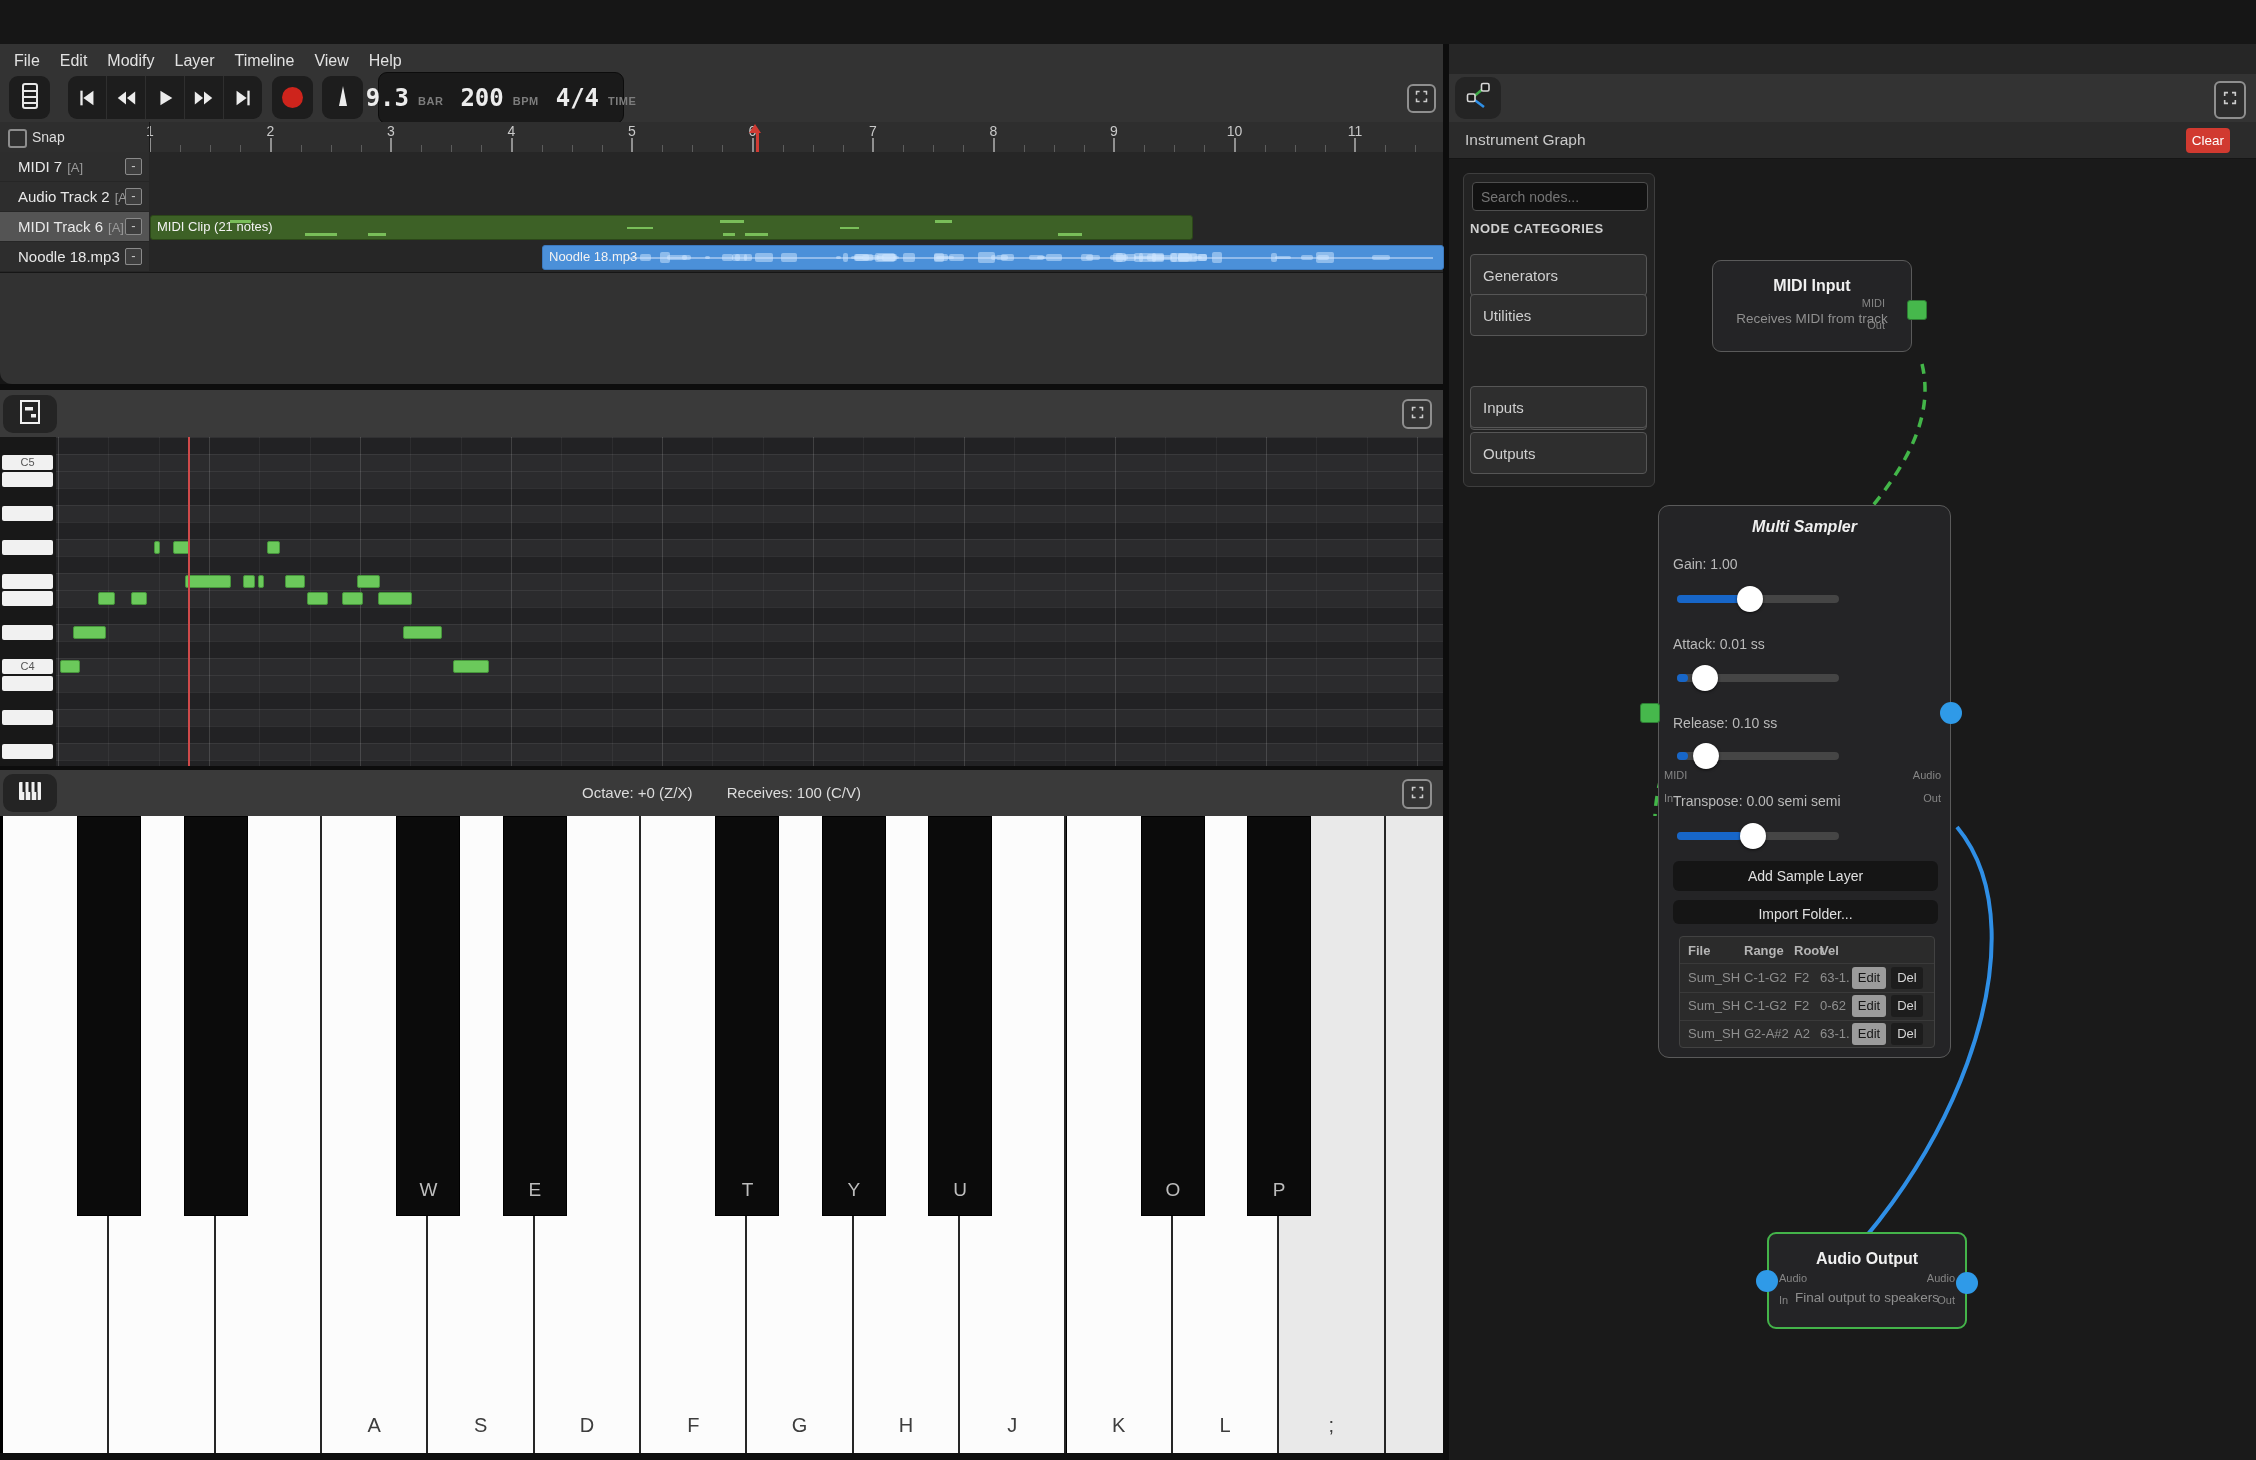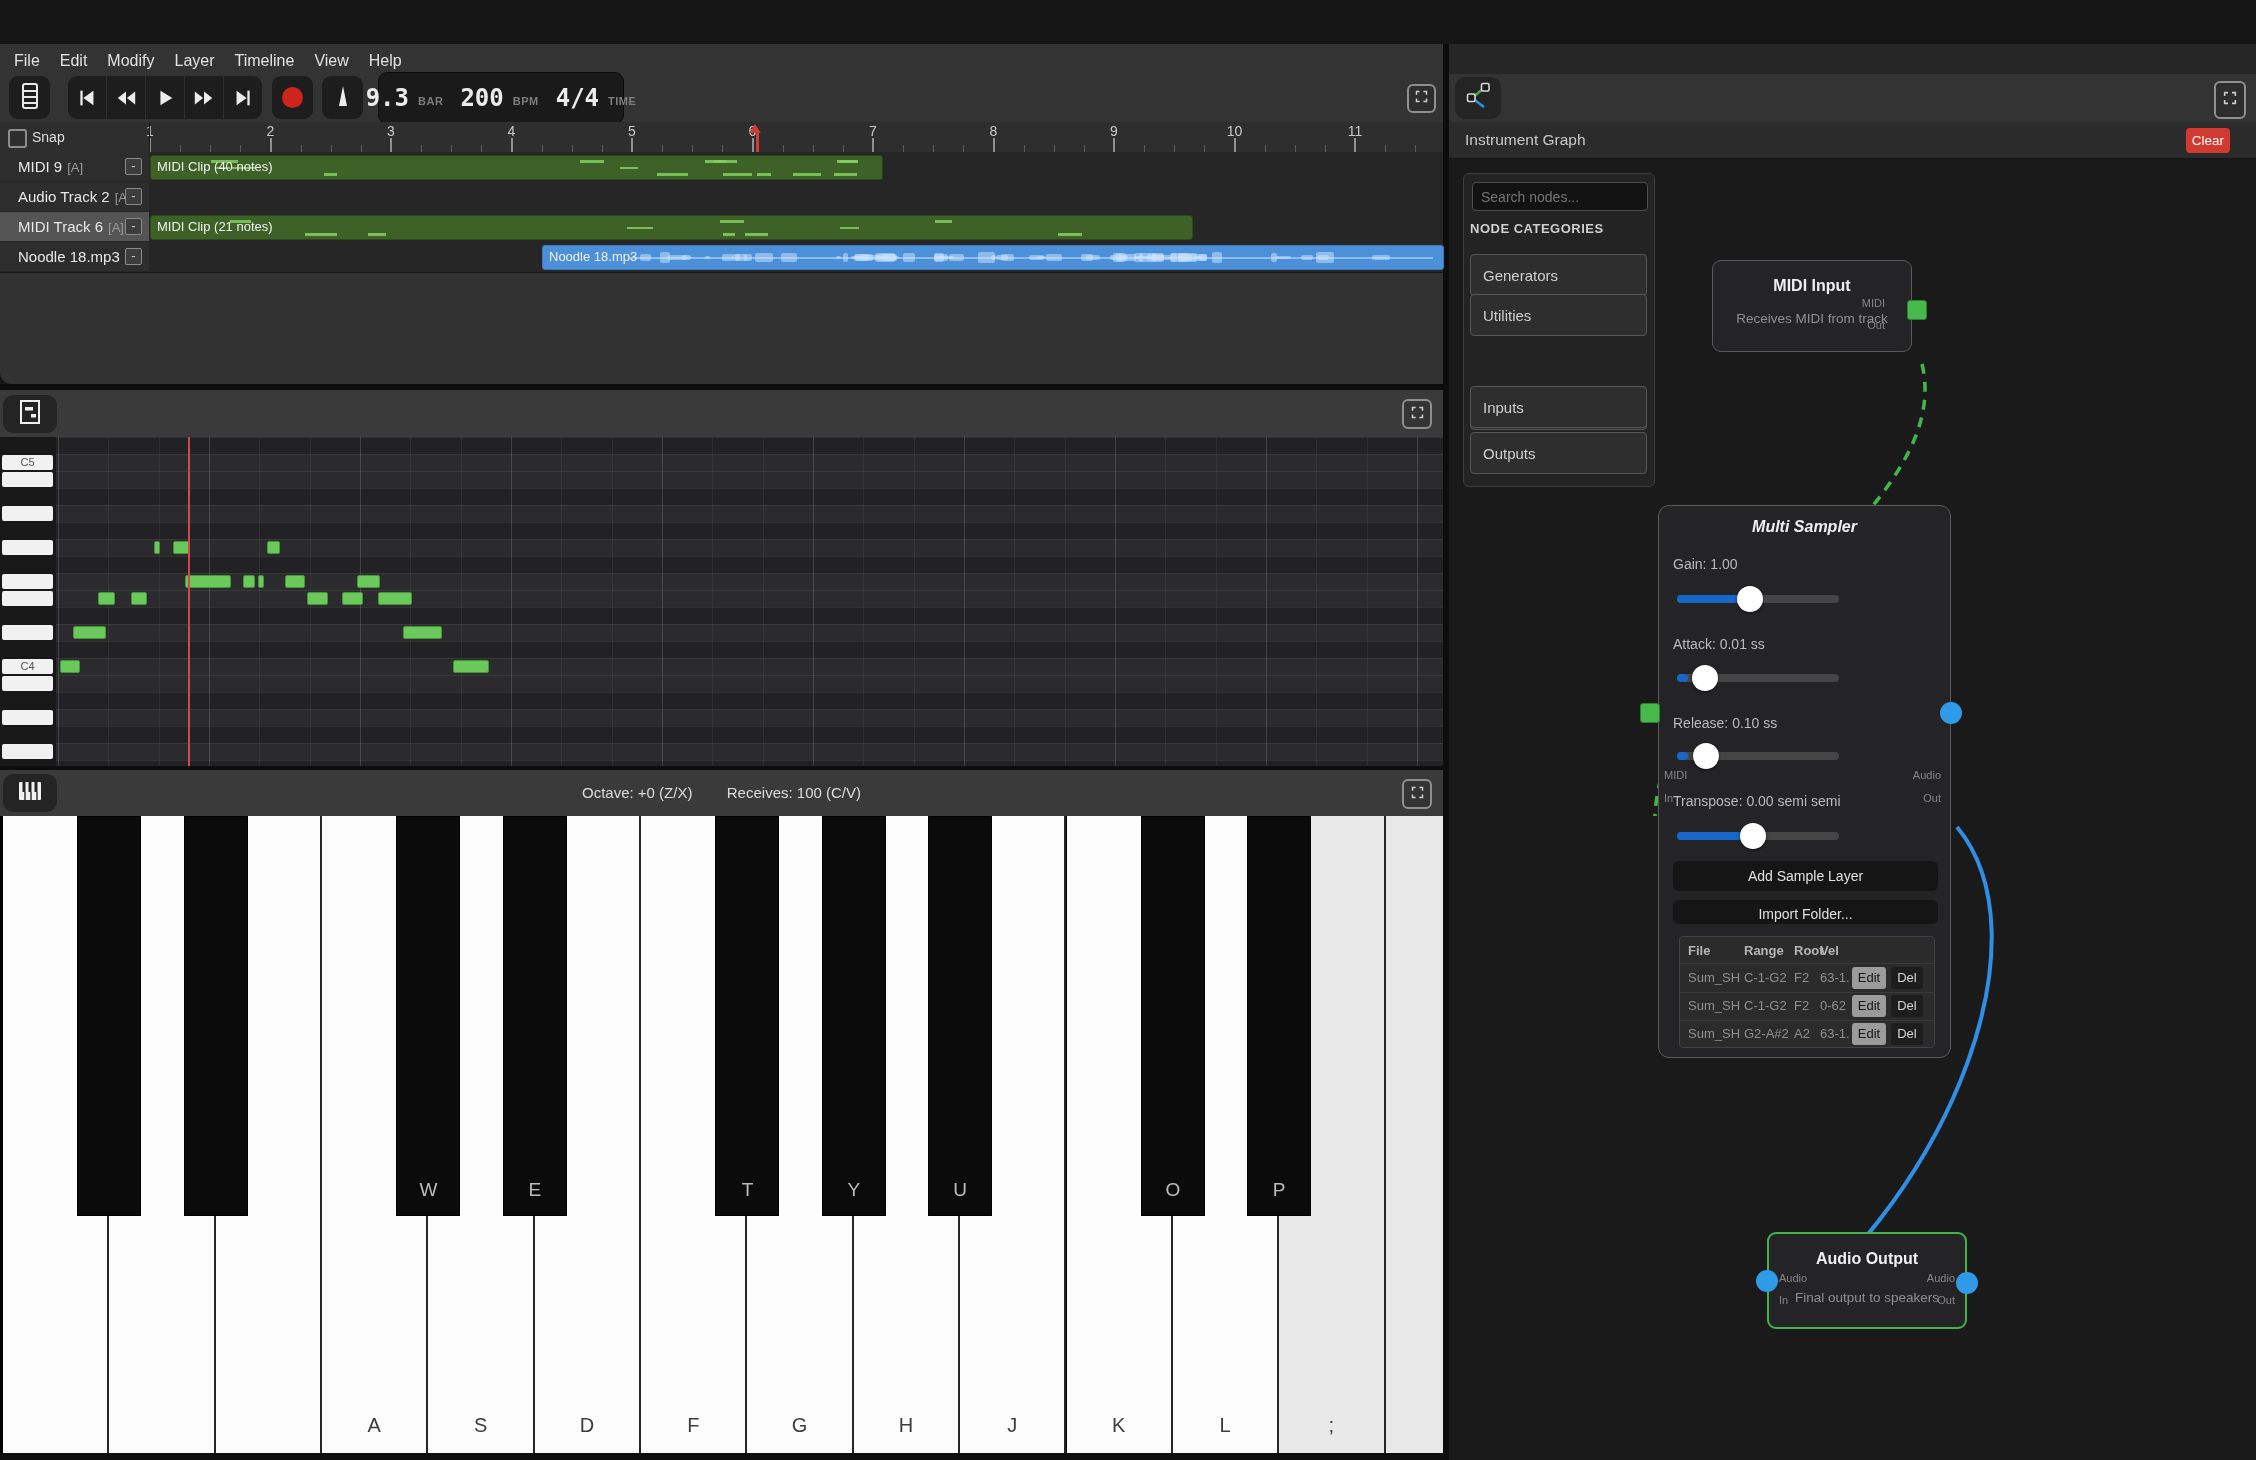--- a/index.html
+++ b/index.html
@@ -590,54 +590,36 @@
       <div class="abs" style="left:1174.25px;top:0;width:1px;height:120px;background:rgba(255,255,255,0.022);"></div>
       <div class="abs" style="left:1204.375px;top:0;width:1px;height:120px;background:rgba(255,255,255,0.022);"></div>
       <div class="abs" style="left:1234.5px;top:0;width:1px;height:120px;background:rgba(255,255,255,0.05);"></div>
       <div class="abs" style="left:1264.625px;top:0;width:1px;height:120px;background:rgba(255,255,255,0.022);"></div>
       <div class="abs" style="left:1294.75px;top:0;width:1px;height:120px;background:rgba(255,255,255,0.022);"></div>
       <div class="abs" style="left:1324.875px;top:0;width:1px;height:120px;background:rgba(255,255,255,0.022);"></div>
       <div class="abs" style="left:1355px;top:0;width:1px;height:120px;background:rgba(255,255,255,0.05);"></div>
       <div class="abs" style="left:1385.125px;top:0;width:1px;height:120px;background:rgba(255,255,255,0.022);"></div>
       <div class="abs" style="left:1415.25px;top:0;width:1px;height:120px;background:rgba(255,255,255,0.022);"></div>
       <div class="abs trackrow" style="top:0px;">
-        <div class="abs trackhead"><span class="tname">MIDI 9</span><span class="ttag">[A]</span></div>
+        <div class="abs trackhead"><span class="tname">MIDI 7</span><span class="ttag">[A]</span></div>
         <div class="abs minusbox">-</div>
       </div>
       <div class="abs trackrow" style="top:30px;">
         <div class="abs trackhead"><span class="tname">Audio Track 2</span><span class="ttag">[A]</span></div>
         <div class="abs minusbox">-</div>
       </div>
       <div class="abs trackrow" style="top:60px;">
         <div class="abs trackhead sel"><span class="tname">MIDI Track 6</span><span class="ttag">[A]</span></div>
         <div class="abs minusbox">-</div>
       </div>
       <div class="abs trackrow" style="top:90px;">
         <div class="abs trackhead"><span class="tname">Noodle 18.mp3</span><span class="ttag">[A]</span></div>
         <div class="abs minusbox">-</div>
       </div>
       <div class="abs" style="left:351px;top:63px;width:2px;height:24px;background:#474747;"></div>
-      <div class="abs clip midi" style="left:150px;top:3px;width:731px;">
-        <div style="position:absolute;left:428.6834920924157px;top:4px;width:23.930423974990845px;height:2.5px;background:#84cf63;opacity:.85;"></div>
-        <div style="position:absolute;left:682.5968261957169px;top:17px;width:23.642464637756348px;height:2.5px;background:#84cf63;opacity:.85;"></div>
-        <div style="position:absolute;left:606.3007016181946px;top:17px;width:13.640313148498535px;height:2.5px;background:#84cf63;opacity:.85;"></div>
-        <div style="position:absolute;left:689.2899101674557px;top:4px;width:16.253802001476288px;height:2.5px;background:#84cf63;opacity:.85;"></div>
-        <div style="position:absolute;left:686.2868393063545px;top:4px;width:20.449418246746063px;height:2.5px;background:#84cf63;opacity:.85;"></div>
-        <div style="position:absolute;left:59.69504773616791px;top:4px;width:26.821053594350815px;height:2.5px;background:#84cf63;opacity:.85;"></div>
-        <div style="position:absolute;left:641.5327855348587px;top:17px;width:28.306921243667603px;height:2.5px;background:#84cf63;opacity:.85;"></div>
-        <div style="position:absolute;left:81.47713339328766px;top:10.5px;width:22.911088466644287px;height:2.5px;background:#84cf63;opacity:.85;"></div>
-        <div style="position:absolute;left:172.73803305625916px;top:17px;width:13.516088247299194px;height:2.5px;background:#84cf63;opacity:.85;"></div>
-        <div style="position:absolute;left:562.5789334475994px;top:4px;width:12.598520934581757px;height:2.5px;background:#84cf63;opacity:.85;"></div>
-        <div style="position:absolute;left:506.4338820166886px;top:17px;width:30.990682125091553px;height:2.5px;background:#84cf63;opacity:.85;"></div>
-        <div style="position:absolute;left:572.2709558010101px;top:17px;width:28.335158824920654px;height:2.5px;background:#84cf63;opacity:.85;"></div>
-        <div style="position:absolute;left:63.56483340263367px;top:10.5px;width:15.306026220321655px;height:2.5px;background:#84cf63;opacity:.85;"></div>
-        <div style="position:absolute;left:468.91436645388603px;top:10.5px;width:18.587059020996094px;height:2.5px;background:#84cf63;opacity:.85;"></div>
-        <div style="position:absolute;left:554.411039352417px;top:4px;width:31.237873077392578px;height:2.5px;background:#84cf63;opacity:.85;"></div>
-        <div class="cliplabel">MIDI Clip (40 notes)</div>
-      </div>
       <div class="abs clip midi" style="left:150px;top:63px;width:1041px;">
         <div style="position:absolute;left:906.8905246341601px;top:17px;width:23.957533836364746px;height:2.5px;background:#84cf63;opacity:.85;"></div>
         <div style="position:absolute;left:783.9869179725647px;top:4px;width:17.193229377269745px;height:2.5px;background:#84cf63;opacity:.85;"></div>
         <div style="position:absolute;left:153.5354442000389px;top:17px;width:32.788039445877075px;height:2.5px;background:#84cf63;opacity:.85;"></div>
         <div style="position:absolute;left:572.3429254293442px;top:17px;width:12.04184365272522px;height:2.5px;background:#84cf63;opacity:.85;"></div>
         <div style="position:absolute;left:594.2738834586926px;top:17px;width:22.902137517929077px;height:2.5px;background:#84cf63;opacity:.85;"></div>
         <div style="position:absolute;left:569.4814425706863px;top:4px;width:23.411857068538666px;height:2.5px;background:#84cf63;opacity:.85;"></div>
         <div style="position:absolute;left:79.03201007843018px;top:4px;width:20.54634118080139px;height:2.5px;background:#84cf63;opacity:.85;"></div>
         <div style="position:absolute;left:476.1962765455246px;top:10.5px;width:25.65285611152649px;height:2.5px;background:#84cf63;opacity:.85;"></div>
         <div style="position:absolute;left:689.1566795110703px;top:10.5px;width:18.595144510269165px;height:2.5px;background:#84cf63;opacity:.85;"></div>

